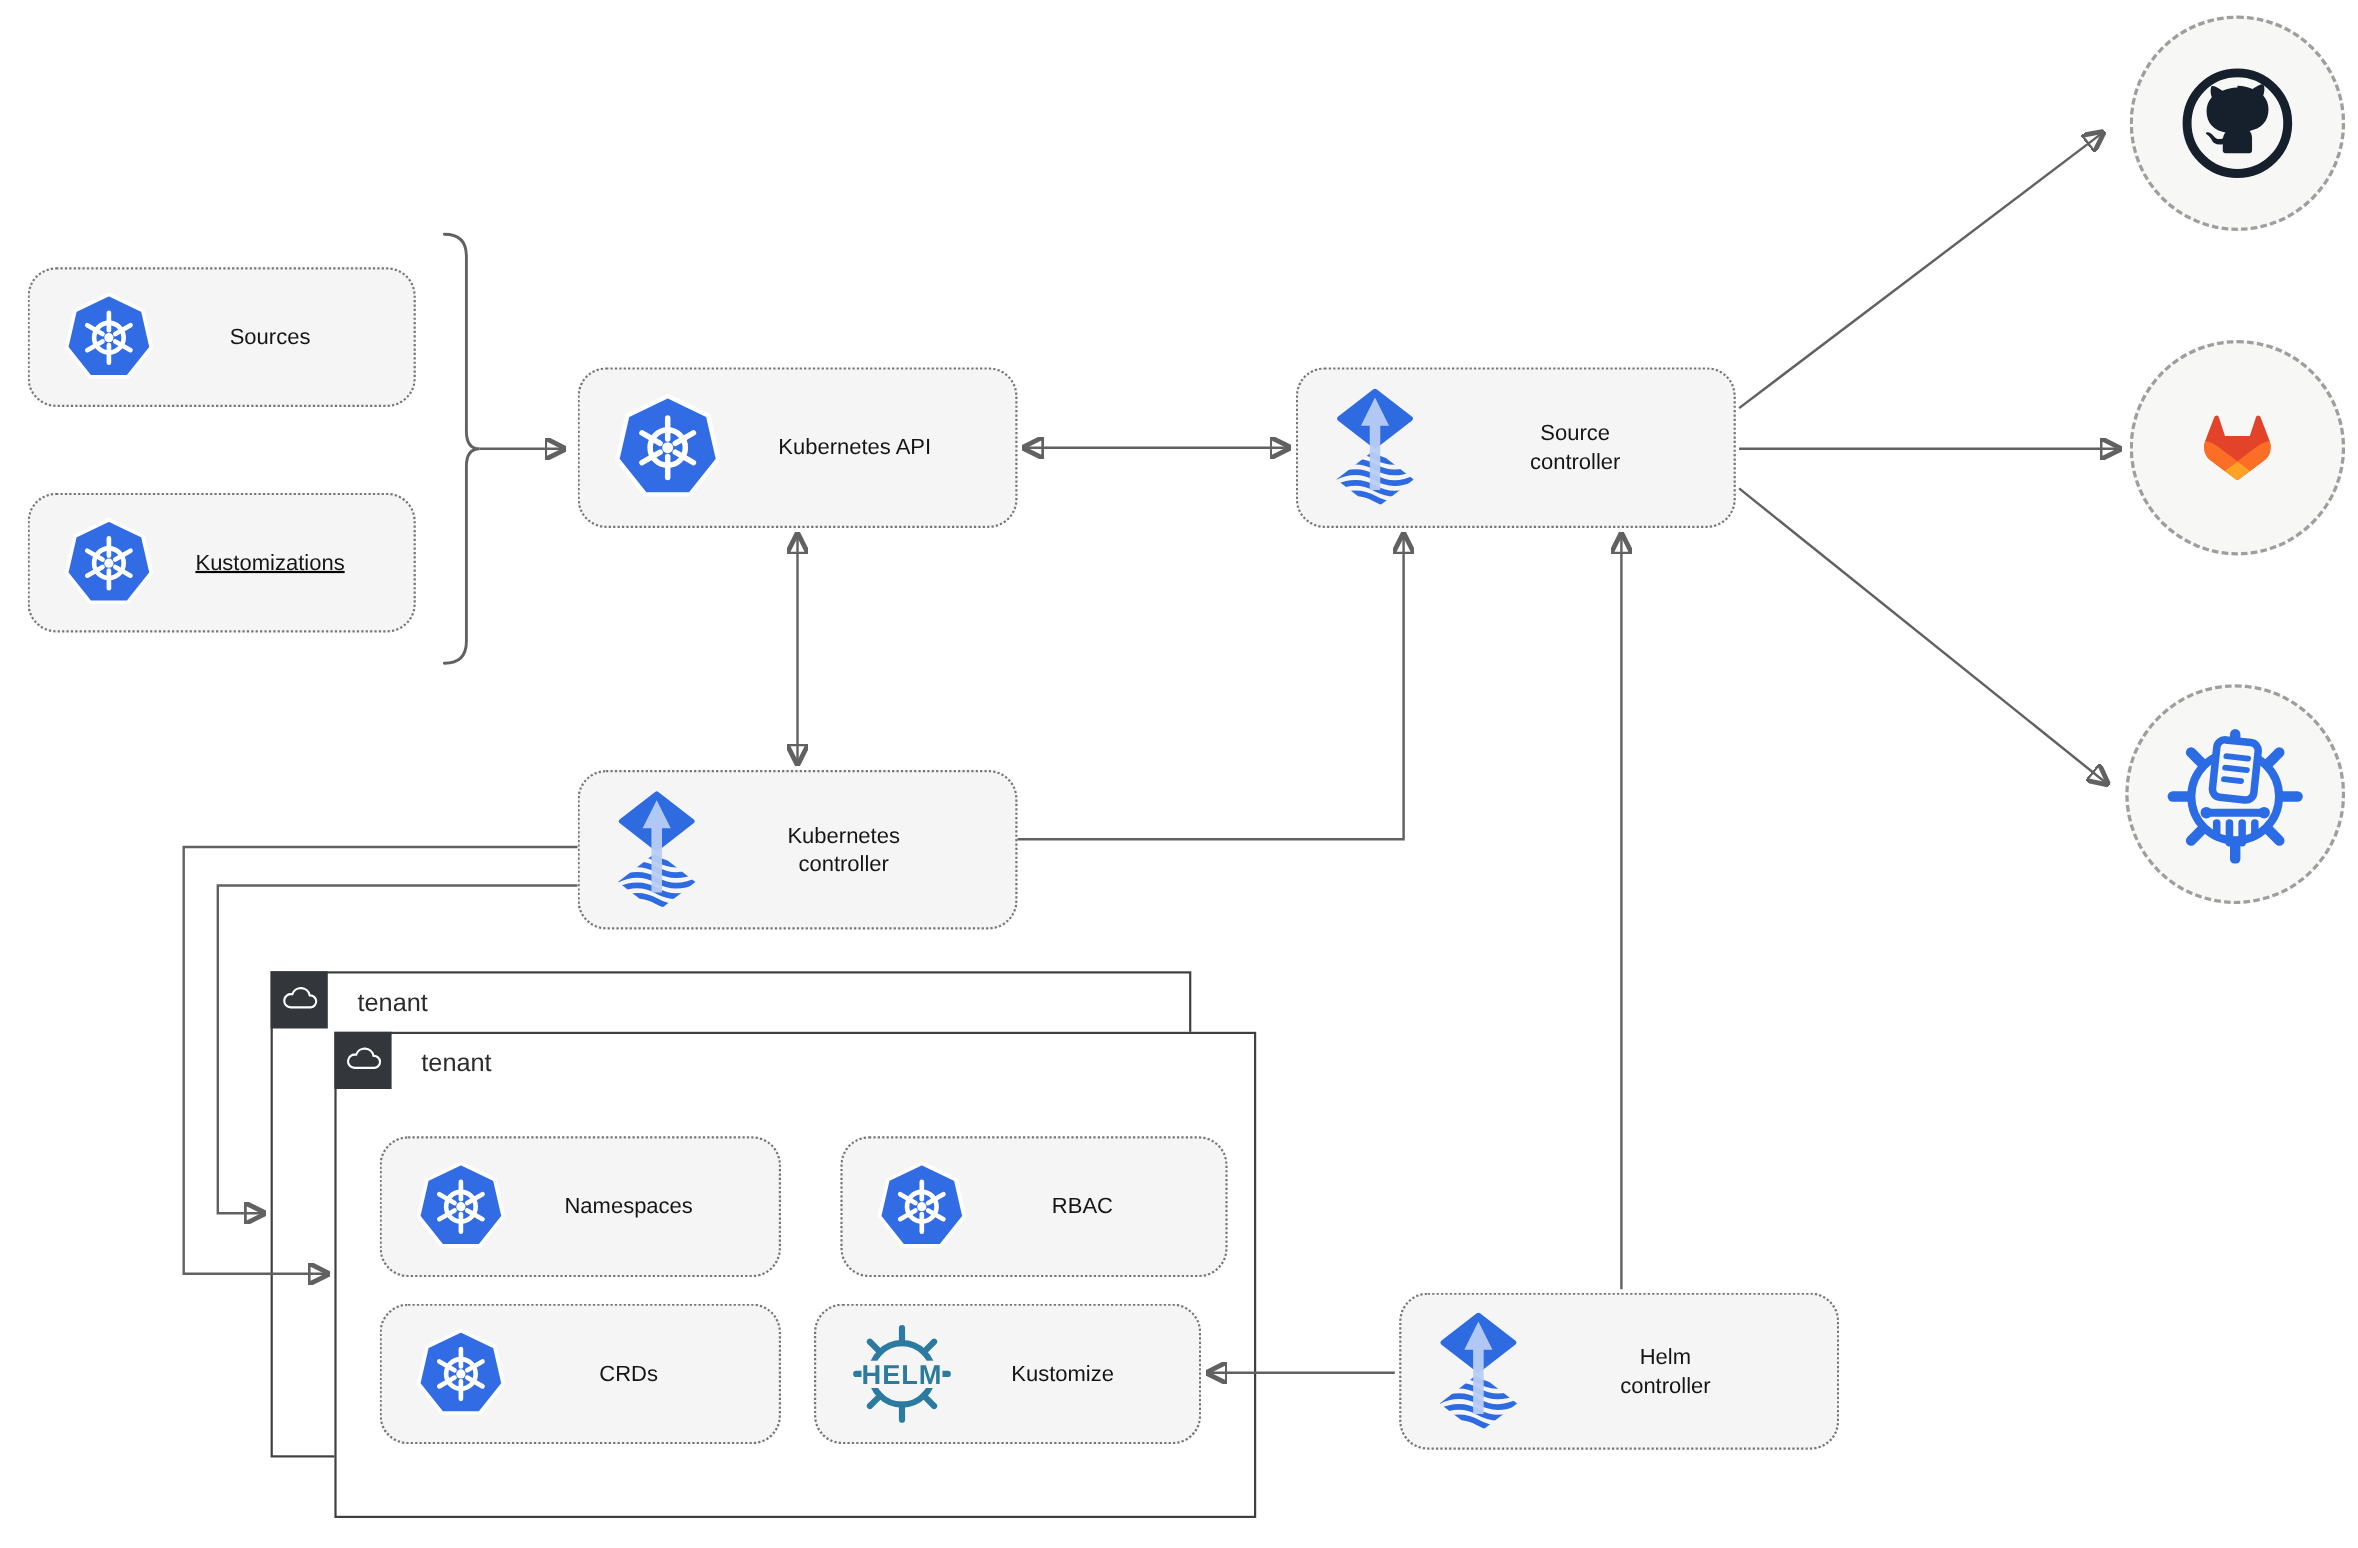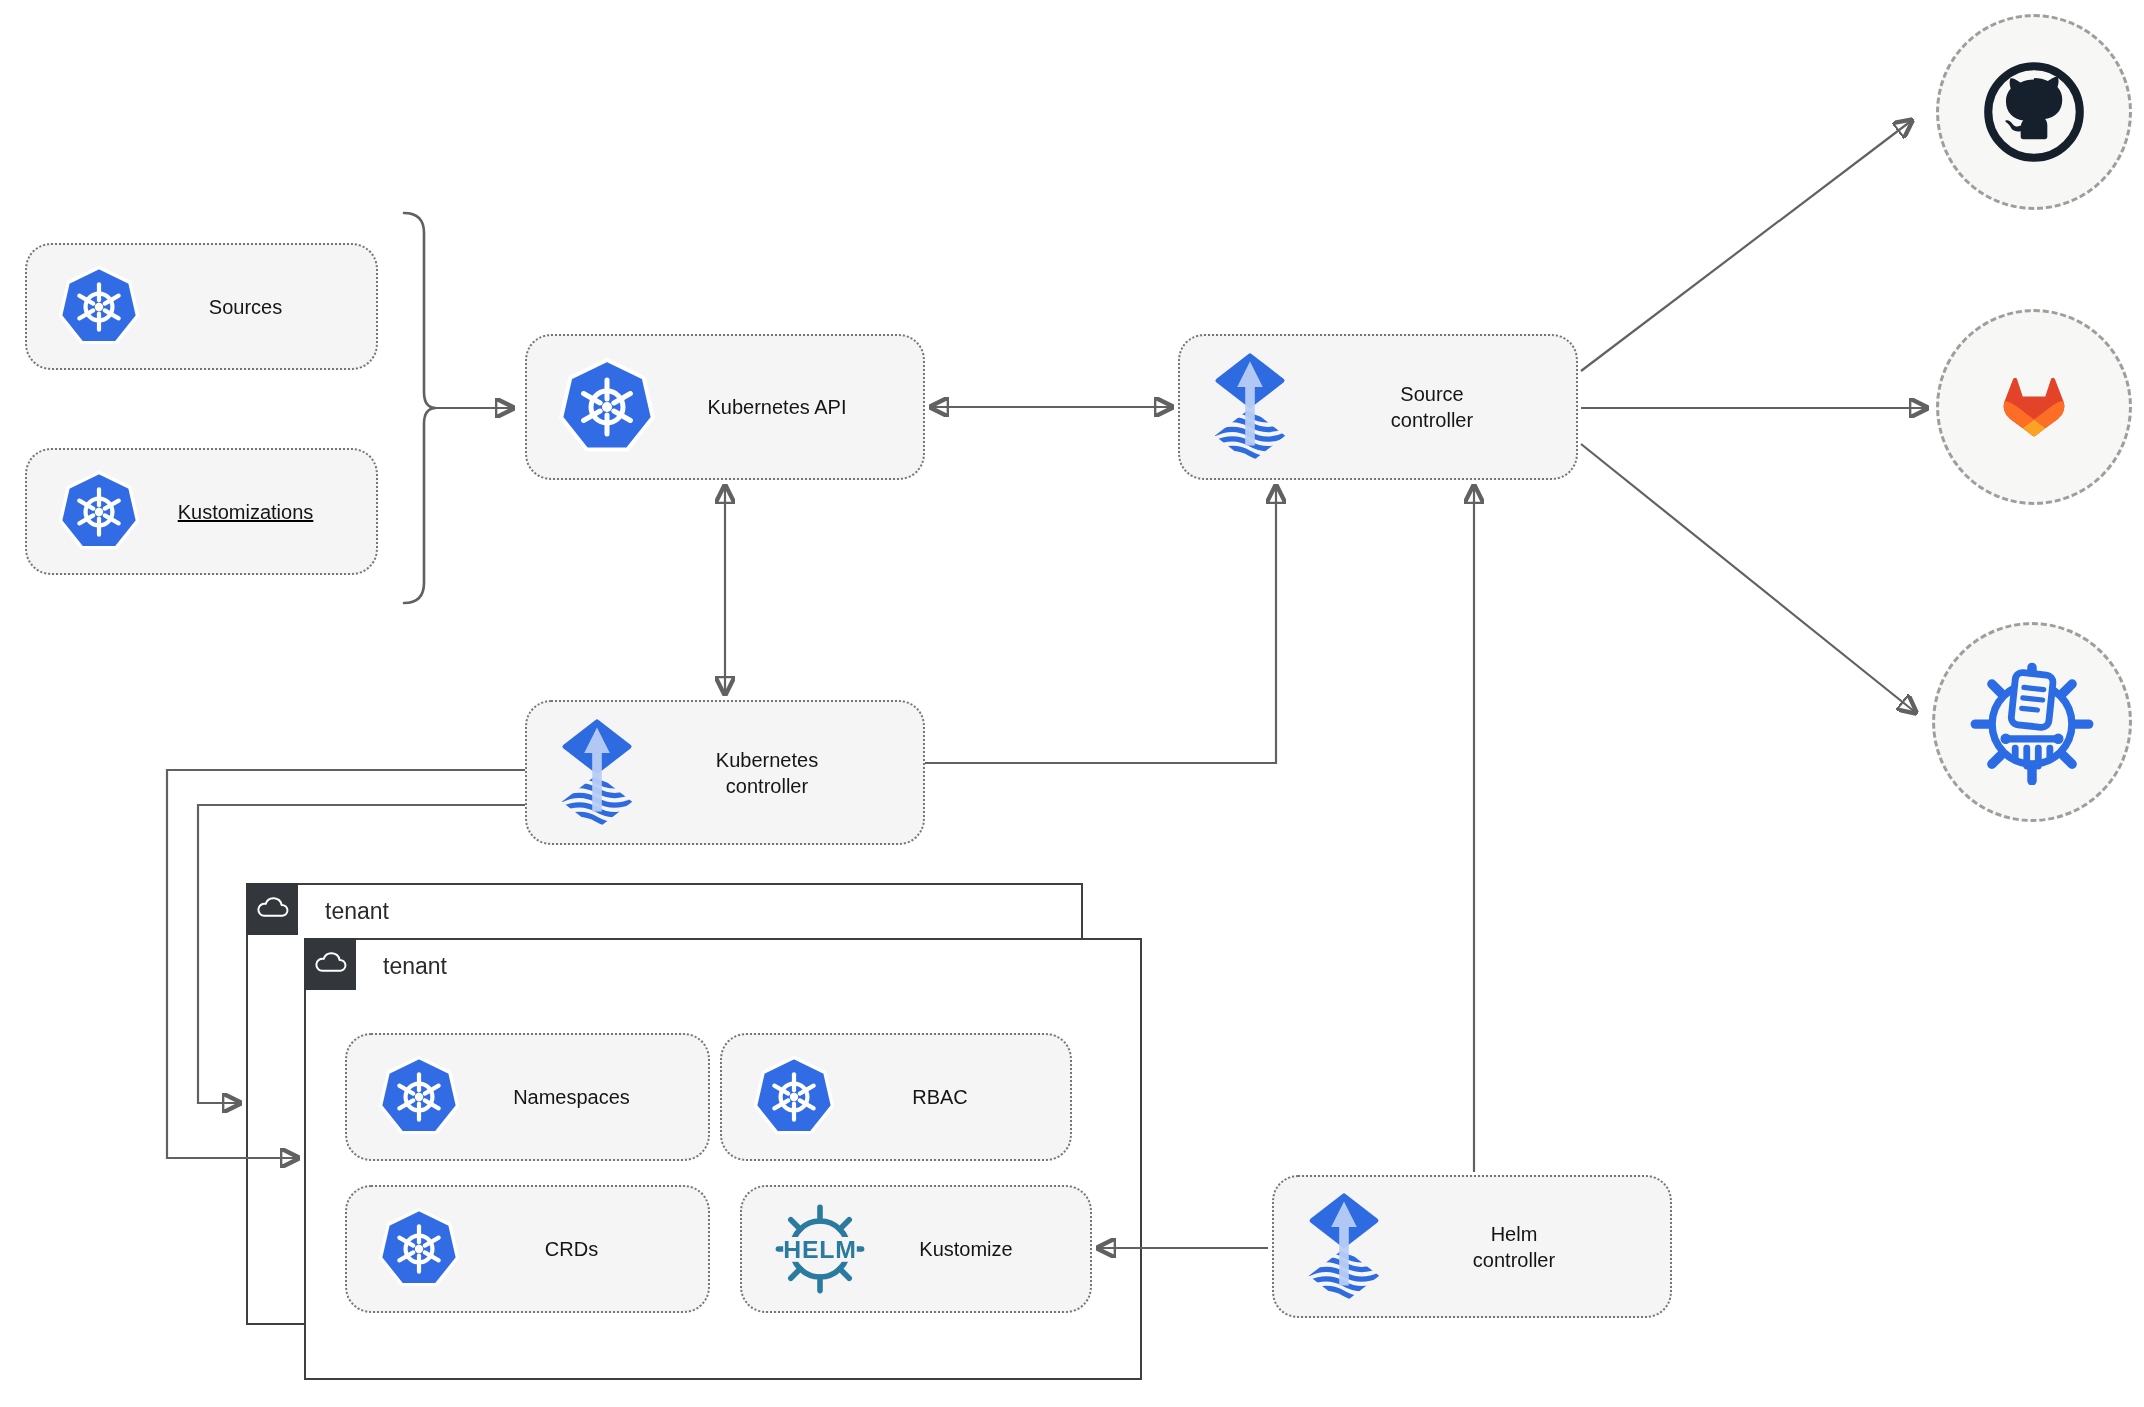--- a/index.html
+++ b/index.html
@@ -31,21 +31,21 @@
   .node .icon svg{display:block;}
   .node .label{flex:1 1 auto;text-align:center;font-size:20px;color:var(--node_text);
     white-space:pre-line;line-height:1.3;margin-right:26px;}
   .n-sources{left:25px;top:243px;width:353px;height:127px;}
   .n-kustomizations{left:25px;top:448px;width:353px;height:127px;text-decoration:underline;}
   .n-k8sapi{left:525px;top:334px;width:400px;height:146px;}
   .n-sourcectl{left:1178px;top:334px;width:400px;height:146px;gap:24px;}
   .n-kustomizectl{left:525px;top:700px;width:400px;height:145px;}
   .n-helmctl{left:1272px;top:1175px;width:400px;height:143px;}
   .n-namespaces{left:345px;top:1033px;width:365px;height:128px;z-index:3;}
-  .n-rbac{left:720px;top:1033px;width:352px;height:128px;z-index:3;}
+  .n-rbac{left:764px;top:1033px;width:352px;height:128px;z-index:3;}
   .n-crds{left:345px;top:1185px;width:365px;height:128px;z-index:3;}
   .n-releases{left:740px;top:1185px;width:352px;height:128px;z-index:3;}
 
   
   .remote{position:absolute;border:3px dashed var(--remote_border);border-radius:50%;
     background:var(--remote_fill);display:flex;align-items:center;justify-content:center;z-index:3;box-sizing:border-box;}
   .r-github{left:1936px;top:14px;width:196px;height:196px;}
   .r-gitlab{left:1936px;top:309px;width:196px;height:196px;}
   .r-chartmuseum{left:1932px;top:622px;width:200px;height:200px;}
 

